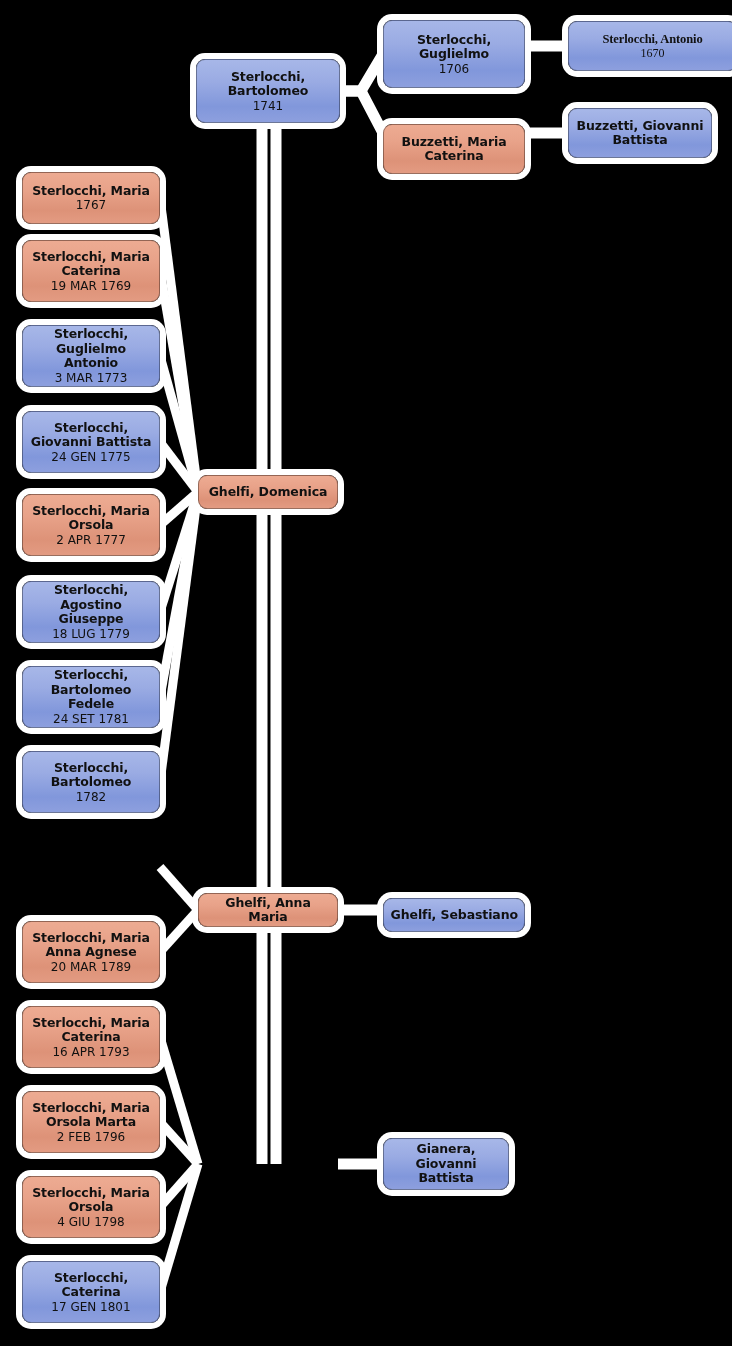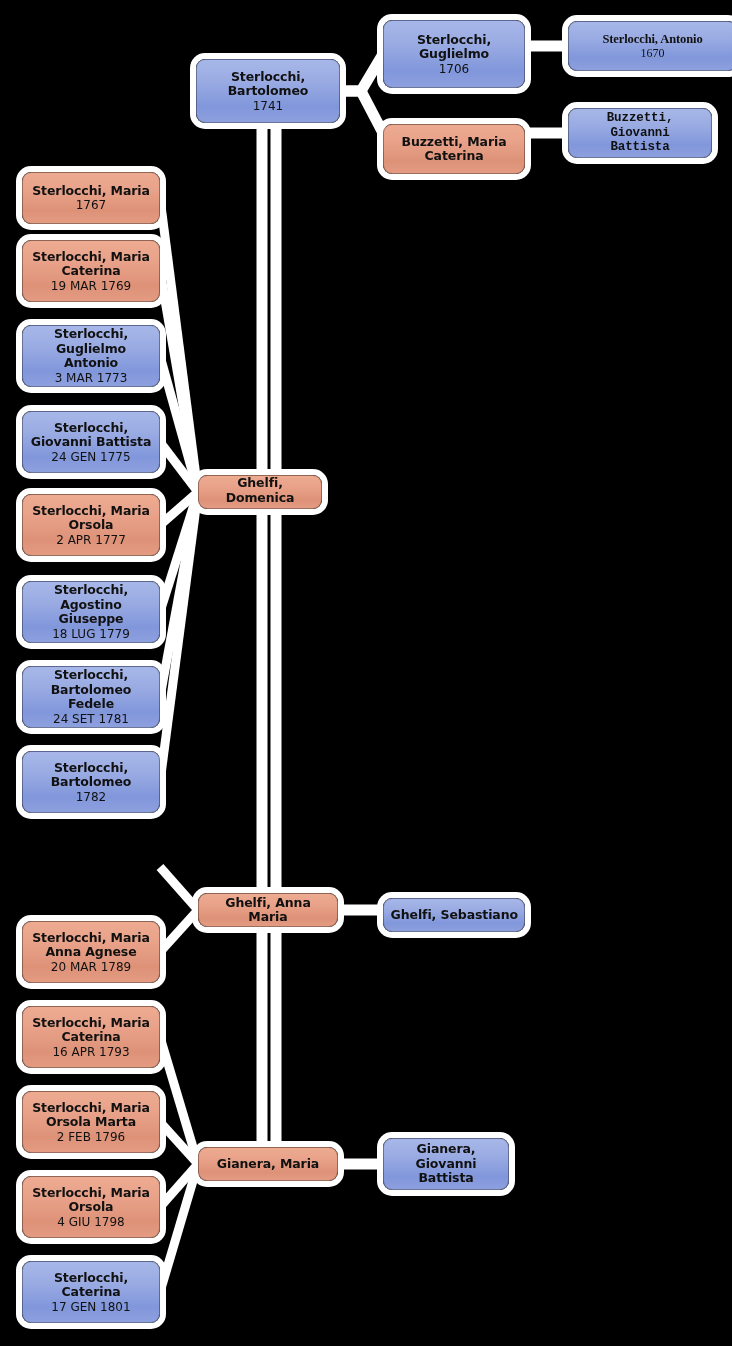--- a/index.html
+++ b/index.html
@@ -120,40 +120,37 @@
   <div class="node female" style="left:383px;top:124px;width:142px;height:50px;">
     <div class="nm">Buzzetti, Maria</div>
     <div class="nm">Caterina</div>
   </div>
 
   <div class="node male" style="left:568px;top:21px;width:169px;height:50px;font-family:Liberation Serif, serif;">
     <div class="nm">Sterlocchi, Antonio</div>
     <div class="dt">1670</div>
   </div>
 
-  <div class="node male" style="left:568px;top:108px;width:144px;height:50px;font-family:Liberation Mono, monospace;">
+  <div class="node male" style="left:568px;top:108px;width:144px;height:50px;">
     <div class="nm">Buzzetti, Giovanni</div>
     <div class="nm">Battista</div>
   </div>
 
-  <div class="node female" style="left:198px;top:475px;width:124px;height:34px;justify-content:flex-end;">
+  <div class="node female" style="left:198px;top:475px;width:140px;height:34px;">
     <div class="nm">Ghelfi, Domenica</div>
   </div>
 
   <div class="node female" style="left:198px;top:893px;width:140px;height:34px;">
     <div class="nm">Ghelfi, Anna Maria</div>
   </div>
 
   <div class="node male" style="left:383px;top:898px;width:142px;height:34px;align-items:flex-end;">
     <div class="nm">Ghelfi, Sebastiano</div>
   </div>
 
-  <div class="node female" style="left:198px;top:1147px;width:140px;height:34px;">
-    <div class="nm">Gianera, Maria</div>
-  </div>
 
   <div class="node male" style="left:383px;top:1138px;width:126px;height:52px;">
     <div class="nm">Gianera, Giovanni</div>
     <div class="nm">Battista</div>
   </div>
 
   <div class="node female" style="left:22px;top:172px;width:138px;height:52px;">
     <div class="nm">Sterlocchi, Maria</div>
     <div class="dt">1767</div>
   </div>

